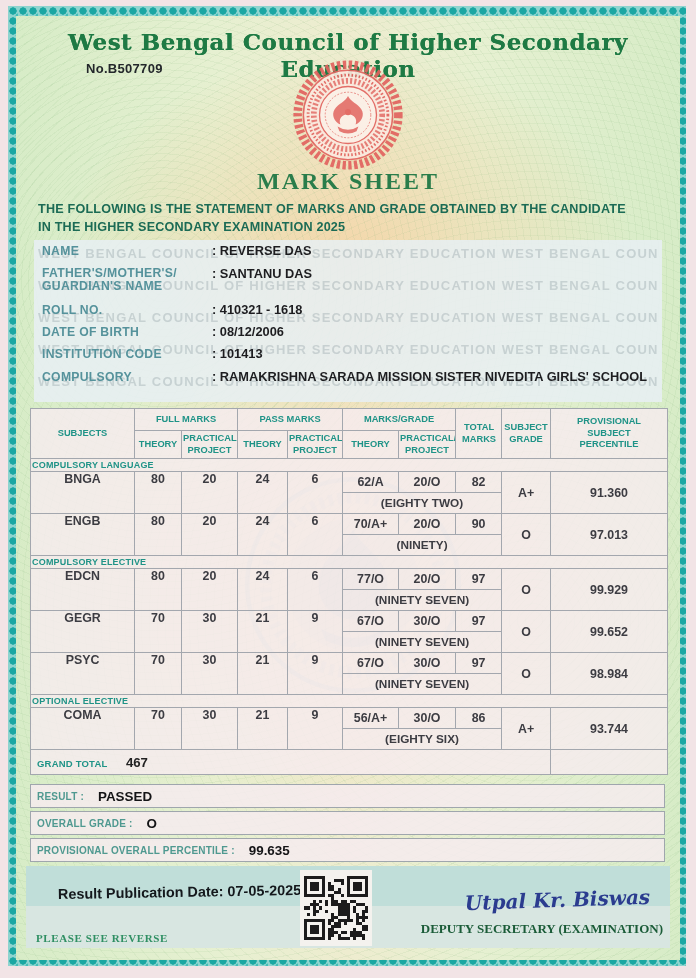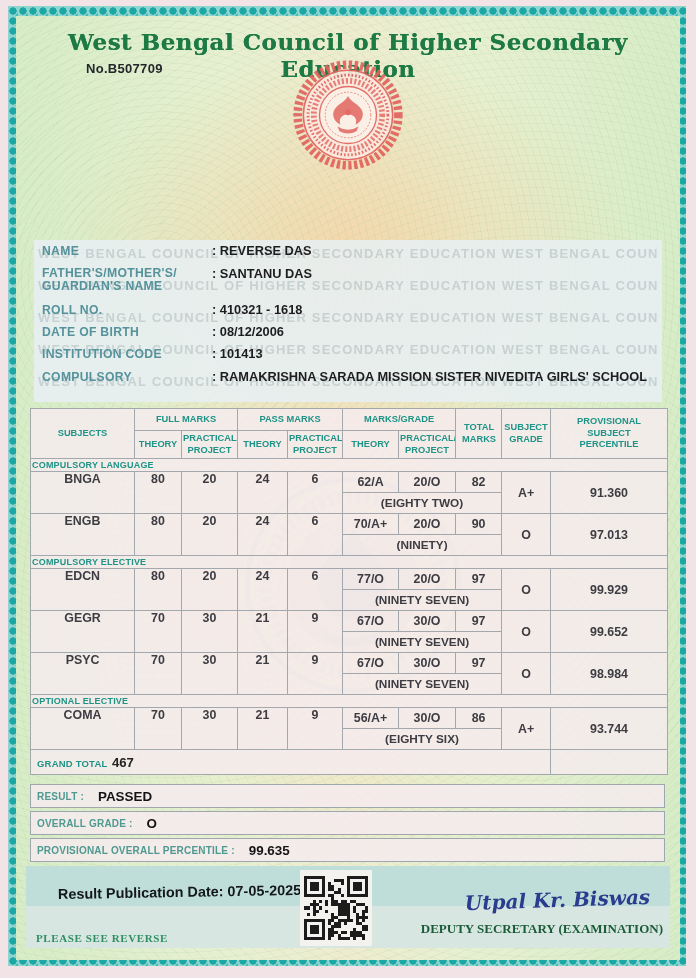--- a/index.html
+++ b/index.html
@@ -54,21 +54,21 @@
   .hw{display:block;margin:0 auto;width:72px;}
   .hw2{display:block;margin:13px auto;width:44px;}
   .band-cell{height:12px;color:#1f9387;font-weight:bold;font-size:9px;text-align:left;
     padding-left:3px;letter-spacing:.2px;border-top-width:1.5px;border-bottom-width:1.5px;}
   td.data{font-size:12.4px;color:#3c3c42;font-weight:bold;text-align:center;height:20px;}
   td.vonly{border-top-color:transparent;border-bottom-color:transparent;text-align:center;}
   td.subj{vertical-align:top;padding-top:4px;}
   td.words{font-size:11.8px;}
   td.grand-cell{height:24px;}
   .gt-lab{color:#1f9387;font-weight:bold;font-size:9.5px;margin-left:5px;letter-spacing:.2px;}
-  .gt-val{color:#222;font-weight:bold;font-size:13.2px;}
+  .gt-val{color:#222;font-weight:bold;font-size:13.2px;margin-left:14px;}
 
   
   .sumbox{left:30px;width:633px;height:22px;border:1px solid #9fa6ad;
     background:rgba(246,235,239,0.85);display:flex;align-items:center;z-index:2;}
   .slab{color:#4f9990;font-weight:bold;font-size:10px;margin-left:6px;letter-spacing:.2px;}
   .slab::after{content:"  :";}
   .sval{color:#141416;font-weight:bold;font-size:13.4px;margin-left:14px;}
 
   
   .strip1{top:866px;left:26px;width:644px;height:40px;background:#c0ded9;}
@@ -100,20 +100,23 @@
     <circle cx="60" cy="60" r="47" fill="#fbe9df" stroke="#e2635f" stroke-width="1.6"></circle>
     <circle cx="60" cy="60" r="42" fill="none" stroke="#e2635f" stroke-width="3" stroke-dasharray="1.6 2.2"></circle>
     <circle cx="60" cy="60" r="36" fill="none" stroke="#e2635f" stroke-width="6" stroke-dasharray="2.2 2.2" opacity=".85"></circle>
     <circle cx="60" cy="60" r="30" fill="#fdf1e9" stroke="#e2635f" stroke-width="1.4"></circle>
     <circle cx="60" cy="60" r="24" fill="none" stroke="#e2635f" stroke-width="1" stroke-dasharray="2 1.6" opacity=".8"></circle>
     <path d="M60 40 c-3 6 -10 8 -14 14 c-4 6 0 14 6 16 c-2-6 1-10 8-11 c7 1 10 5 8 11 c6-2 10-10 6-16 c-4-6 -11-8 -14-14 z" fill="#e2635f" opacity=".9"></path>
     <path d="M49 72 q11 7 22 0 l-2 5 q-9 5 -18 0 z" fill="#e2635f" opacity=".9"></path>
     <circle cx="60" cy="57" r="3.2" fill="#e2635f"></circle>
   </svg>
 
+  <div class="abs title">MARK SHEET</div>
+  <div class="abs stline st1">THE FOLLOWING IS THE STATEMENT OF MARKS AND GRADE OBTAINED BY THE CANDIDATE</div>
+  <div class="abs stline st2">IN THE HIGHER SECONDARY EXAMINATION 2025</div>
 
   <div class="abs panel">
     <div class="wmline" style="top:6px">WEST BENGAL COUNCIL OF HIGHER SECONDARY EDUCATION WEST BENGAL COUNCIL</div>
     <div class="wmline" style="top:38px">WEST BENGAL COUNCIL OF HIGHER SECONDARY EDUCATION WEST BENGAL COUNCIL</div>
     <div class="wmline" style="top:70px">WEST BENGAL COUNCIL OF HIGHER SECONDARY EDUCATION WEST BENGAL COUNCIL</div>
     <div class="wmline" style="top:102px">WEST BENGAL COUNCIL OF HIGHER SECONDARY EDUCATION WEST BENGAL COUNCIL</div>
     <div class="wmline" style="top:134px">WEST BENGAL COUNCIL OF HIGHER SECONDARY EDUCATION WEST BENGAL COUNCIL</div>
 
     <div class="drow dlab" style="top:4px;left:8px">NAME</div>
     <div class="drow dval" style="top:3px;left:178px">REVERSE DAS</div>

